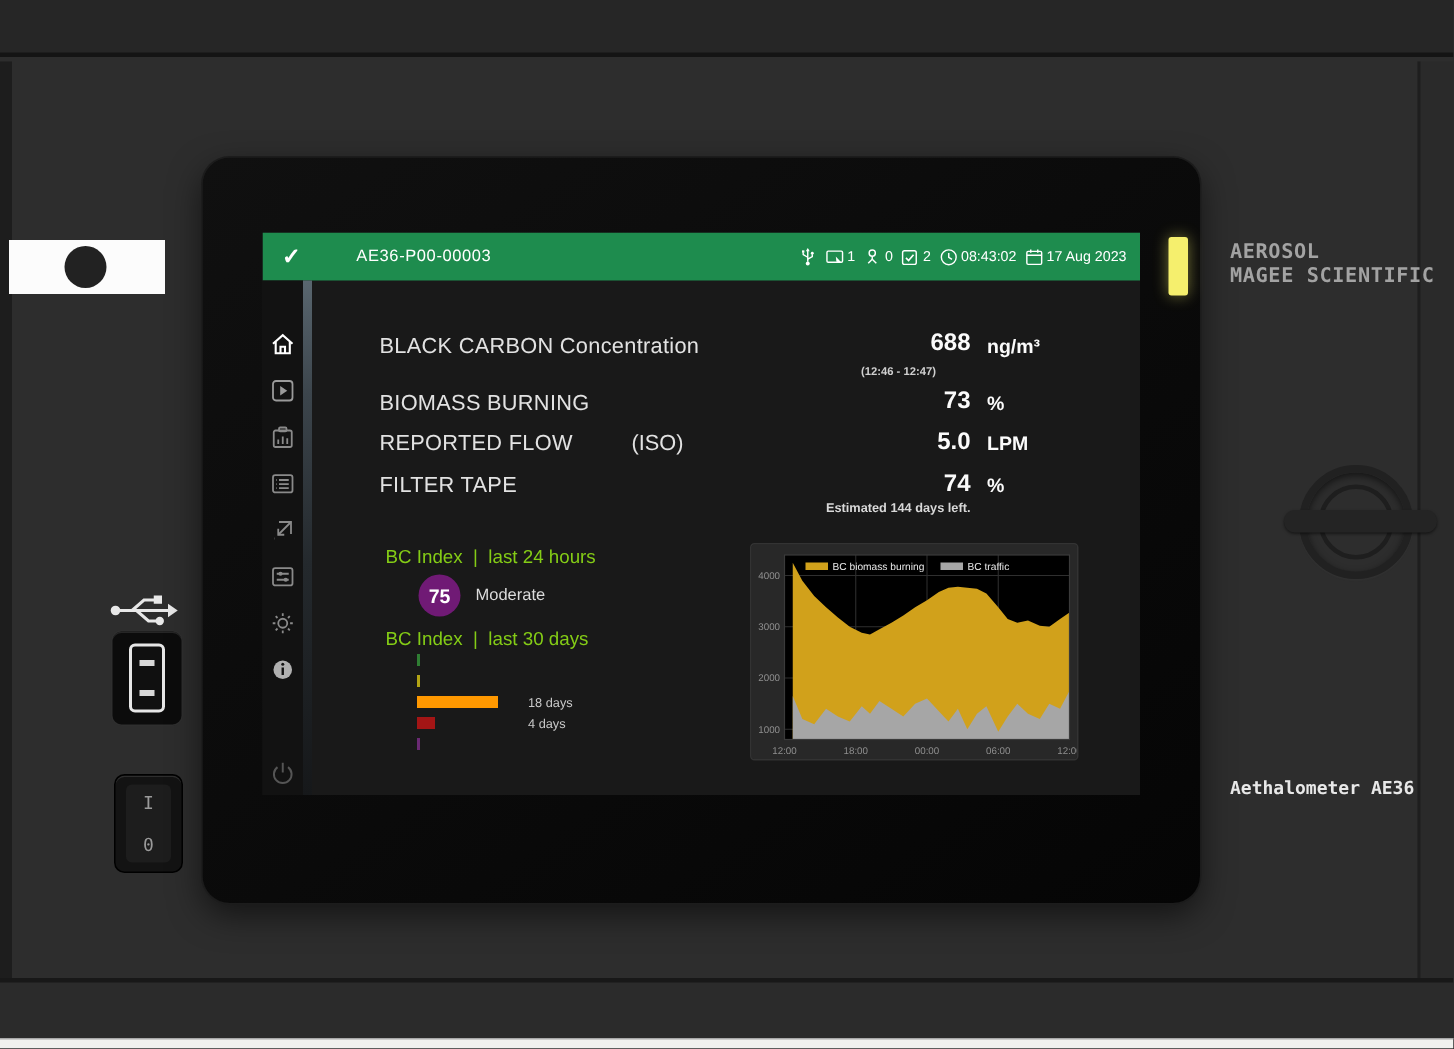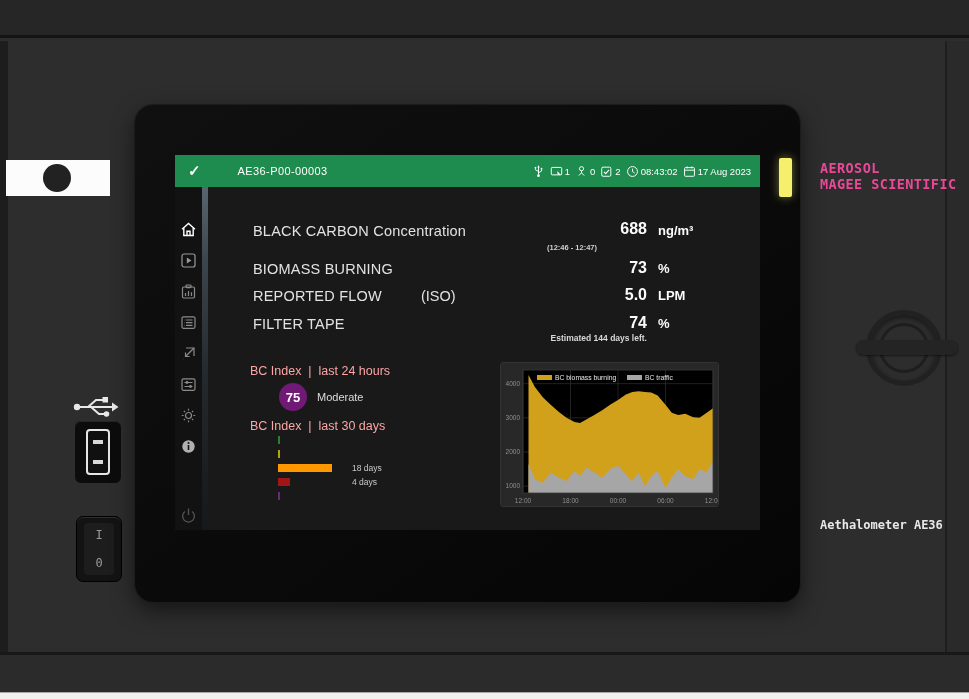--- a/index.html
+++ b/index.html
@@ -26,21 +26,21 @@
   .rocker{position:absolute;left:76px;top:516px;width:46px;height:66px;background:#131313;border:1px solid #000;border-radius:7px;box-shadow:inset 0 1px 0 #2e2e2e}
   .rocker-in{position:absolute;left:7px;top:6px;width:30px;height:52px;background:#1d1d1d;border-radius:4px;color:#9a9a9a;
     font-family:"DejaVu Sans Mono",monospace;font-size:12px;display:flex;flex-direction:column;align-items:center;
     justify-content:space-between;padding:5px 0}
 
   .logo-emboss{position:absolute;left:866px;top:310px;width:76px;height:76px;border-radius:50%;border:5px solid #212121;
     box-shadow:inset 0 2px 5px rgba(0,0,0,.55),0 1px 1px rgba(80,80,80,.12)}
   .logo-inner{position:absolute;left:8px;top:8px;width:50px;height:50px;border-radius:50%;border:3px solid #1e1e1e}
   .logo-bar{position:absolute;left:856px;top:340px;width:102px;height:15px;border-radius:8px;background:#242424;box-shadow:0 1px 2px rgba(0,0,0,.5)}
 
-  .brand{position:absolute;left:820px;top:160px;color:#ec4899;font-family:"DejaVu Sans Mono",monospace;
+  .brand{position:absolute;left:820px;top:160px;color:#a3a3a3;font-family:"DejaVu Sans Mono",monospace;
     font-weight:bold;font-size:13.5px;line-height:16px;letter-spacing:.4px}
   .model{position:absolute;left:820px;top:518px;color:#e8e8e8;font-family:"DejaVu Sans Mono",monospace;font-weight:bold;font-size:12px}
 
   
   .bezel{position:absolute;left:135px;top:105px;width:665px;height:497px;border-radius:18px;
     background:linear-gradient(145deg,#101010,#050505);box-shadow:0 0 0 1px #1c1c1c,0 8px 22px rgba(0,0,0,.55)}
   .led{position:absolute;left:779px;top:158px;width:13px;height:39px;background:#f5ef6d;border-radius:2px;box-shadow:0 0 10px rgba(245,239,109,.45)}
 
   .screen{position:absolute;left:175px;top:155px;width:585px;height:375px;background:#191919;overflow:hidden}
 
@@ -56,24 +56,24 @@
   .navicon{width:17px;height:17px;display:block;flex:0 0 auto}
   .nav-power{position:absolute;left:5px;top:320px}
   .divider{position:absolute;left:27px;top:32px;width:6px;height:343px;
     background:linear-gradient(180deg,#59666f 0%,#3c454c 22%,#24292d 55%,#16181a 100%)}
 
   .content{position:absolute;left:36px;top:32px;width:549px;height:353px;color:#e4e4e4}
   .r-label{position:absolute;left:42px;font-size:14.5px;letter-spacing:.2px;color:#e2e2e2}
   .r-label2{position:absolute;left:210px;font-size:14.5px;color:#e2e2e2}
   .r-val{position:absolute;left:336px;width:100px;text-align:right;font-size:16px;font-weight:bold;color:#fbfbfb}
   .r-unit{position:absolute;left:447px;font-size:13px;font-weight:bold;color:#fbfbfb}
-  .r-note{position:absolute;left:336px;width:104px;text-align:left;font-size:7.5px;font-weight:bold;color:#cfcfcf}
+  .r-note{position:absolute;left:336px;width:104px;text-align:center;font-size:7.5px;font-weight:bold;color:#cfcfcf}
   .r-foot{position:absolute;left:276px;width:160px;text-align:right;font-size:8.5px;font-weight:bold;color:#d8d8d8}
 
-  .bc-title{position:absolute;left:39px;font-size:12.5px;color:#fca5a5;white-space:pre}
+  .bc-title{position:absolute;left:46px;font-size:12.5px;color:#84cc16;white-space:pre}
   .badge{position:absolute;left:68px;top:196px;width:28px;height:28px;border-radius:50%;color:#fff;
     font-size:13px;font-weight:bold;display:flex;align-items:center;justify-content:center}
   .badge-cat{position:absolute;left:106px;top:204px;font-size:11px;color:#dcdcdc}
 
   .mini-bars{position:absolute;left:67px;top:249px;width:200px}
   .mb-row{position:relative;height:8px;margin-bottom:6px}
   .mb-bar{position:absolute;left:0;top:0;height:8px}
   .mb-label{position:absolute;left:74px;top:-1px;font-size:8.5px;color:#c9c9c9}
 
   .chart-panel{position:absolute;left:290px;top:176px;width:217px;height:143px;background:#282828;border-radius:2px;outline:1px solid #333}

